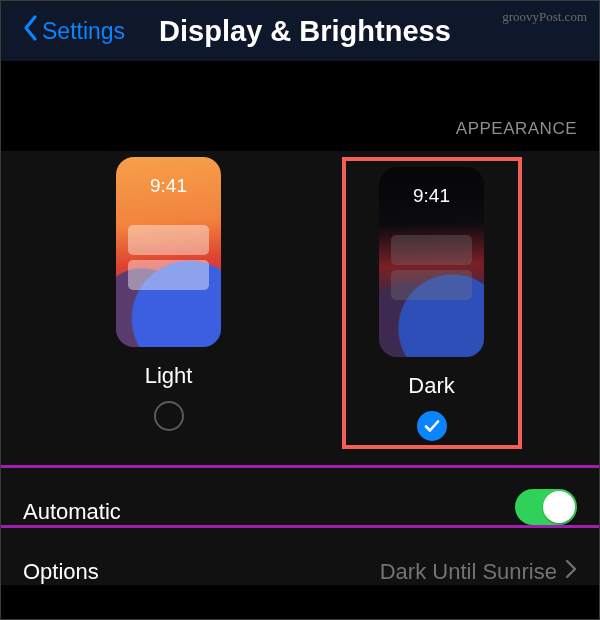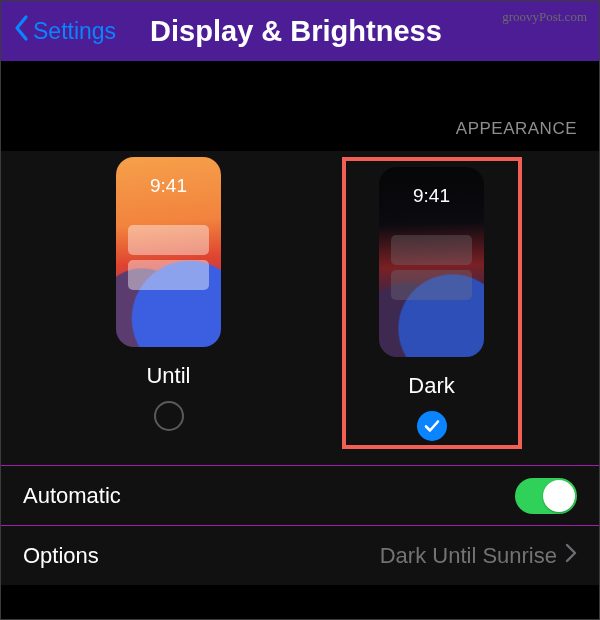--- a/index.html
+++ b/index.html
@@ -1,20 +1,20 @@
 <!DOCTYPE html>
 <html><head>
   <meta charset="utf-8">
   <style>
     * { margin: 0; padding: 0; box-sizing: border-box; font-family: -apple-system, "SF Pro Text", "Helvetica Neue", Arial, sans-serif; -webkit-font-smoothing: antialiased; }
     body { width: 600px; height: 620px; background: #0b0b0c; color: #fff; overflow: hidden; }
     .frame { width: 600px; height: 620px; border: 1px solid #3b3b3b; background: #000; position: relative; }
 
     
-    .header { display: flex; align-items: center; height: 60px; padding: 0 12px; background: #4c1d95; }
+    .header { display: flex; align-items: center; height: 60px; padding: 0 21px; background: #0f172a; }
     .back { display: flex; align-items: center; gap: 2px; color: #0a84ff; font-size: 23px; cursor: pointer; }
     .back svg { width: 18px; height: 28px; }
     .title { flex: 1; text-align: left; padding-left: 34px; font-size: 29px; font-weight: 600; color: #fff; }
     .watermark { position: absolute; top: 8px; right: 12px; font-size: 13px; color: #6b6b6b; font-family: Georgia, serif; }
 
     
     .section-header { color: #8e8e93; font-size: 17px; letter-spacing: 0.5px; padding: 58px 22px 12px; text-align: right; }
 
     
     .appearance { display: flex; justify-content: space-around; padding: 6px 36px 16px; background: #111; }
@@ -39,21 +39,21 @@
     .wl { background: rgba(255,255,255,0.42); }
     .wd { background: rgba(120,120,130,0.32); }
 
     .opt-label { font-size: 22px; color: #fff; margin-top: 16px; font-weight: 400; }
     .radio { width: 30px; height: 30px; border-radius: 50%; margin-top: 12px; display: flex; align-items: center; justify-content: center; }
     .radio.empty { border: 2.5px solid #5a5a5e; }
     .radio.checked { background: #0a84ff; }
     .radio.checked svg { width: 18px; height: 18px; }
 
     
-    .row { display: flex; align-items: center; justify-content: space-between; height: 60px; padding: 0 22px; font-size: 22px; background: #111; border-top: 1px solid #a21caf; }
+    .row { display: flex; align-items: flex-end; justify-content: space-between; height: 60px; padding: 0 22px; font-size: 22px; background: #111; border-top: 3px solid #a21caf; }
     .row .label { color: #fff; }
     .row .value { color: #737373; display: flex; align-items: center; gap: 8px; }
 
     .toggle { width: 62px; height: 36px; border-radius: 18px; background: #30d158; position: relative; }
     .toggle .knob { width: 32px; height: 32px; border-radius: 50%; background: #fff; position: absolute; top: 2px; right: 2px; box-shadow: 0 1px 2px rgba(0,0,0,.3); }
 
     .chevron svg { width: 12px; height: 20px; }
   </style>
 </head>
 <body>
@@ -75,21 +75,21 @@
 
   <div class="section-header">APPEARANCE</div>
 
   <div class="appearance">
     <div class="opt">
       <div class="phone wp-light">
         <div class="phone-time">9:41</div>
         <div class="widget w1 wl"></div>
         <div class="widget w2 wl"></div>
       </div>
-      <div class="opt-label">Until</div>
+      <div class="opt-label">Light</div>
       <div class="radio empty"></div>
     </div>
 
     <div class="opt highlight">
       <div class="phone wp-dark">
         <div class="phone-time">9:41</div>
         <div class="widget w1 wd"></div>
         <div class="widget w2 wd"></div>
       </div>
       <div class="opt-label">Dark</div>

